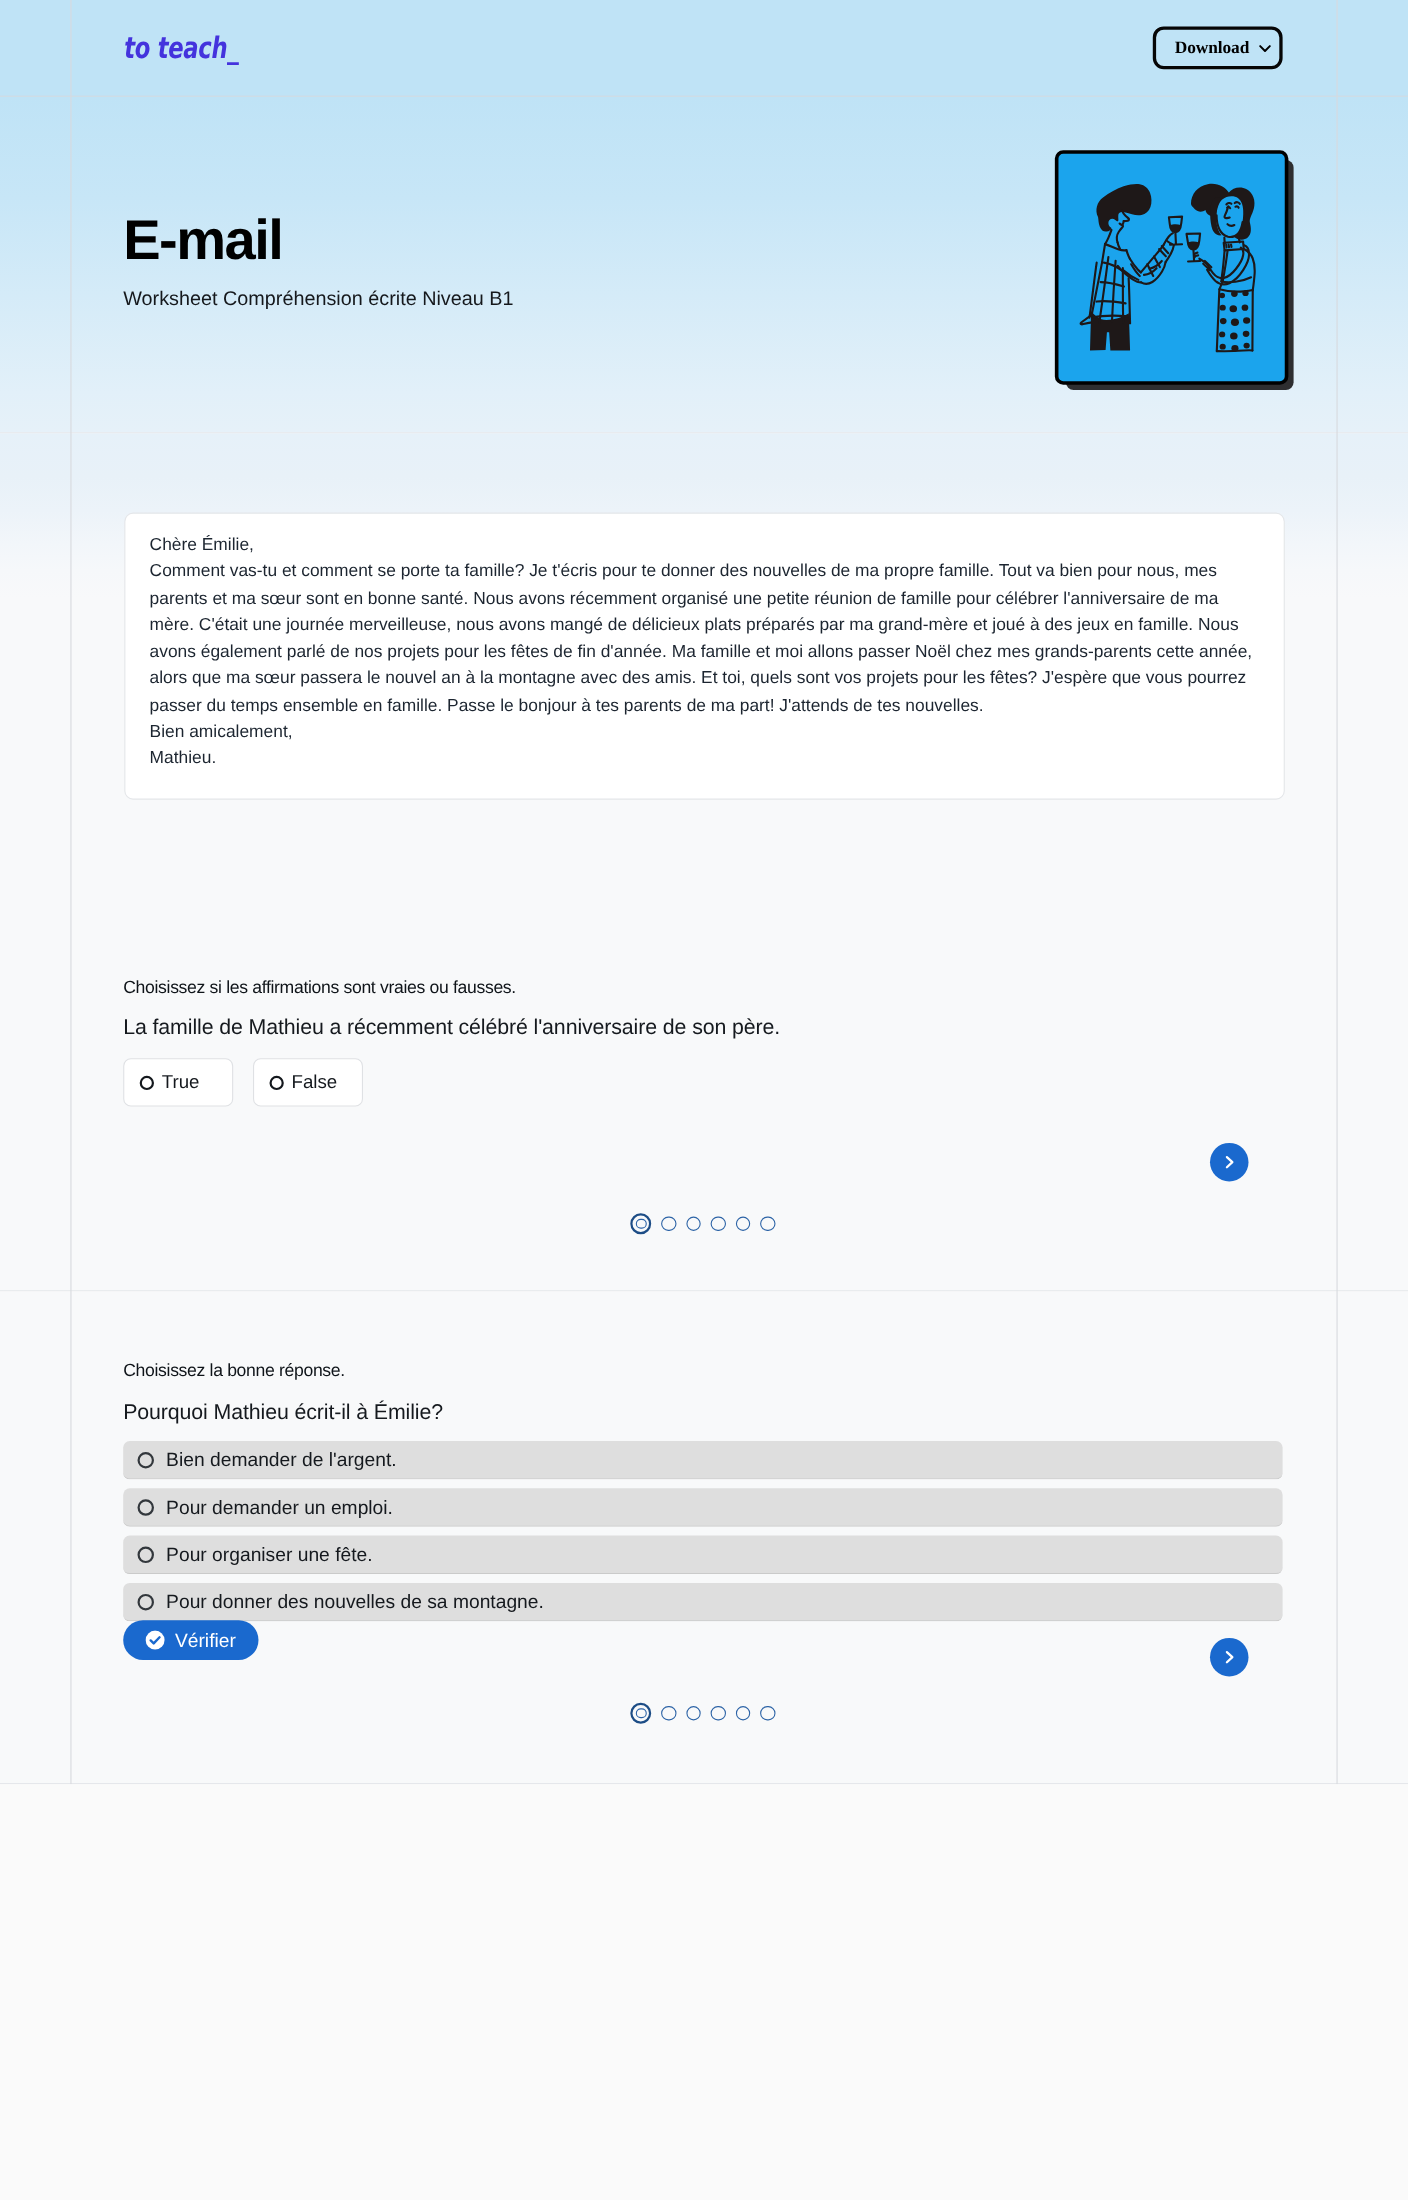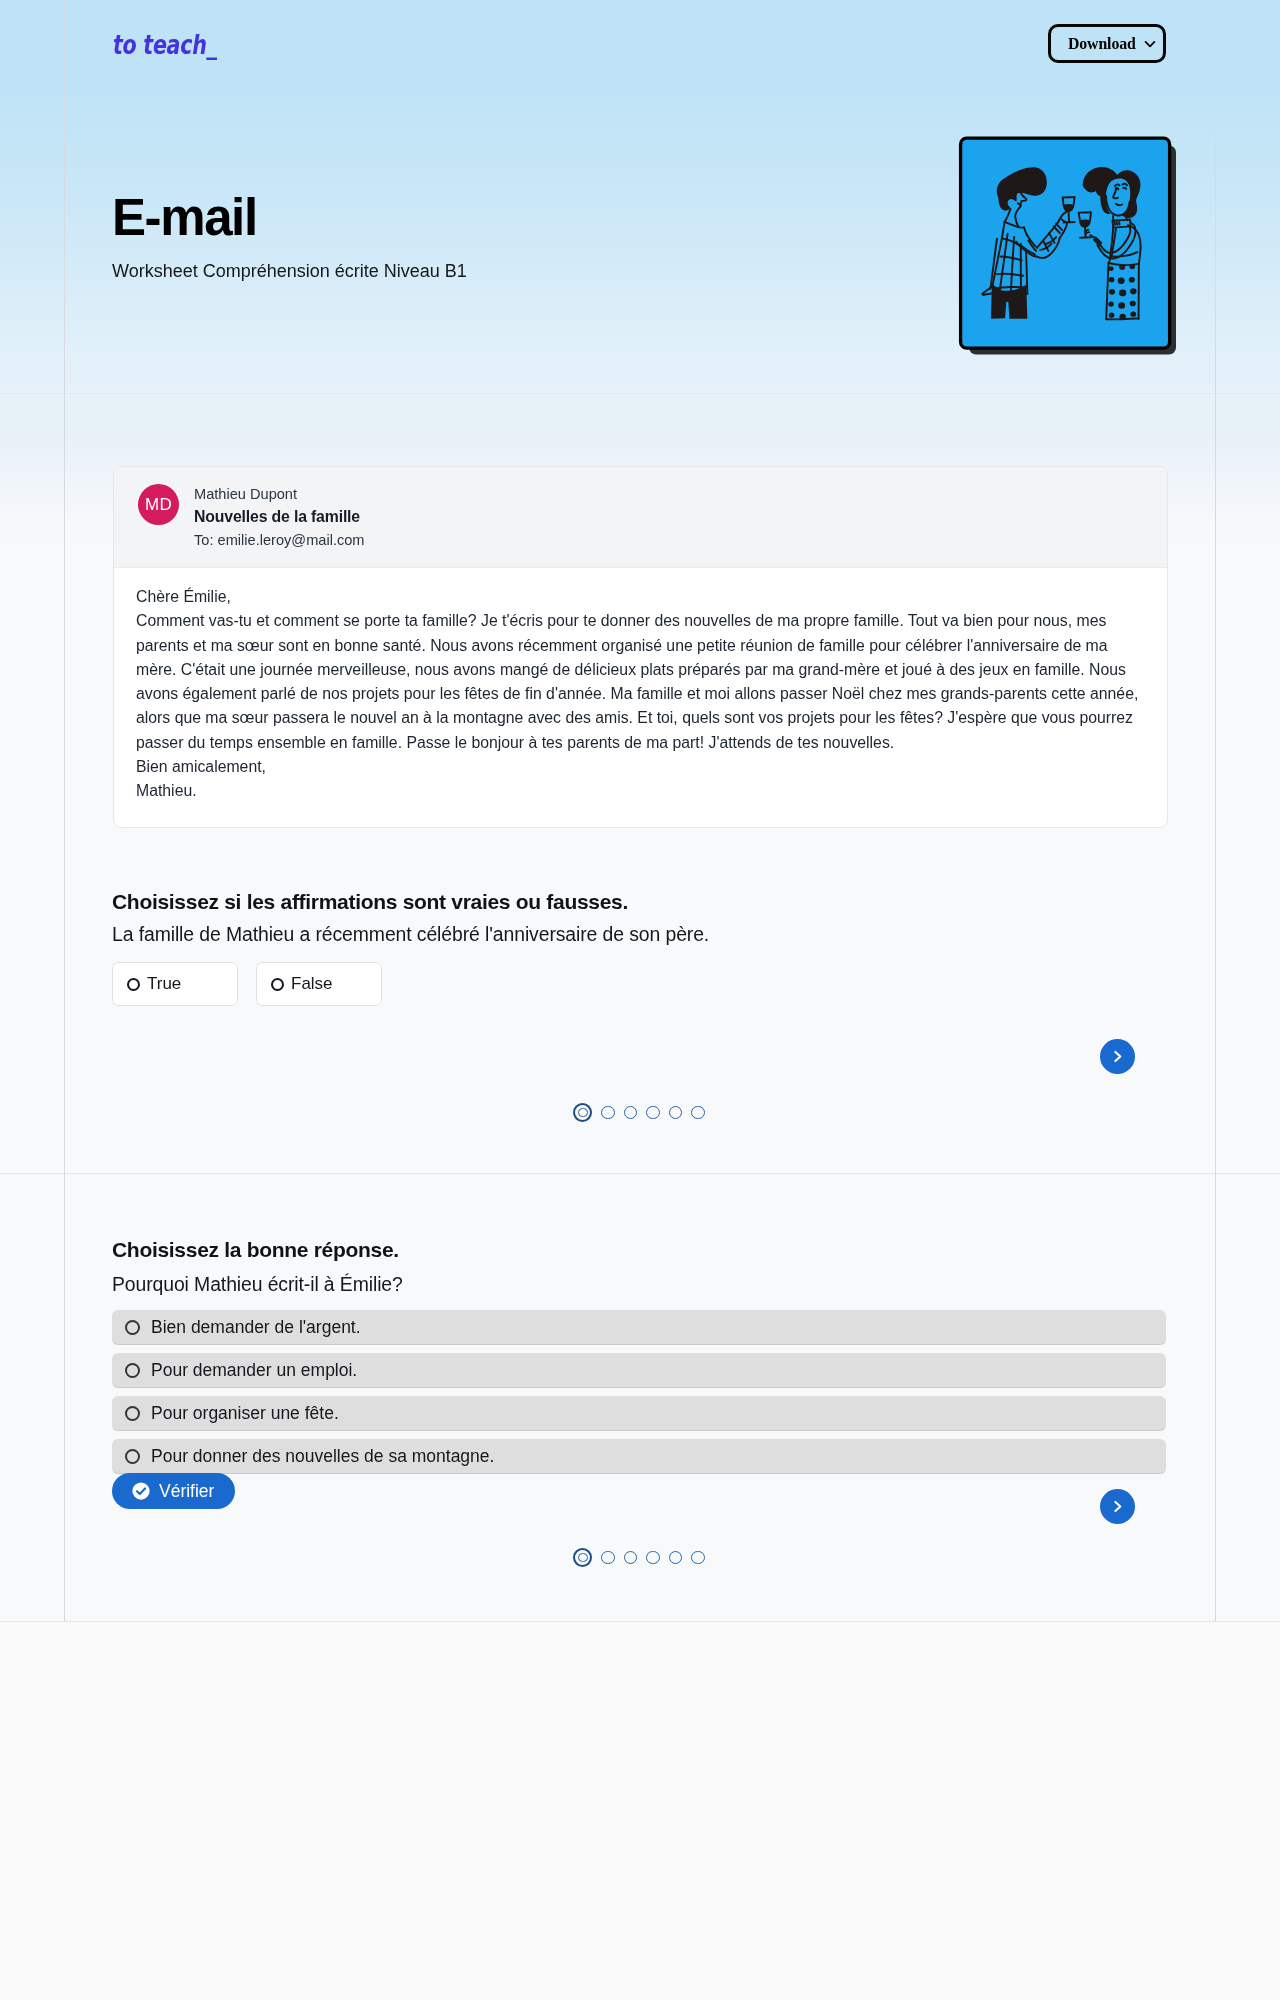--- a/index.html
+++ b/index.html
@@ -121,26 +121,26 @@
   .m-subj { font-size: 15.8px; font-weight: 700; color: #161d26; line-height: 25px; letter-spacing:-0.15px; }
   .m-to { font-size: 14.6px; color: #2a3542; line-height: 22px; }
   .mailbody {
     padding: 17px 21px 23px 22px;
     font-size: 15.8px;
     line-height: 24.3px;
     color: #1c2530;
   }
 
   
-  .q-title { font-size: 21px; font-weight: 700; color: #0f1419; letter-spacing: -0.3px; }
+  .q-title { font-size: 16px; font-weight: 400; color: #0f1419; letter-spacing: -0.3px; }
   .q-text  { font-size: 19.4px; color: #15191e; letter-spacing: -0.1px; }
 
   .tf-row { display: flex; gap: 18px; }
   .tf-btn {
-    width: 126px; height: 44px;
+    width: 100px; height: 44px;
     border: 1px solid #dfe1e4;
     border-radius: 7px;
     background: #fff;
     display: flex; align-items: center;
     gap: 7px;
     padding-left: 14px;
     font-size: 17px;
     color: #14181d;
     cursor: pointer;
     font-family: "Liberation Sans", sans-serif;
@@ -330,28 +330,20 @@
         <path d="M122.4 102 L 133.2 101.5"></path>
         </g>
       </g>
       </svg>
     </div>
   </div>
 
   <div class="section divider-bottom fade-blue" style="height:780px;">
     <div class="inner">
       <div class="mailcard" style="position:absolute;top:72px;left:1px;width:1055px;">
-        <div class="mailhead">
-          <div class="avatar">MD</div>
-          <div class="mailmeta">
-            <div class="m-from">Mathieu Dupont</div>
-            <div class="m-subj">Nouvelles de la famille</div>
-            <div class="m-to">To: emilie.leroy@mail.com</div>
-          </div>
-        </div>
         <div class="mailbody">
           <div>Chère Émilie,</div>
           <div>Comment vas-tu et comment se porte ta famille? Je t'écris pour te donner des nouvelles de ma propre famille. Tout va bien pour nous, mes parents et ma sœur sont en bonne santé. Nous avons récemment organisé une petite réunion de famille pour célébrer l'anniversaire de ma mère. C'était une journée merveilleuse, nous avons mangé de délicieux plats préparés par ma grand-mère et joué à des jeux en famille. Nous avons également parlé de nos projets pour les fêtes de fin d'année. Ma famille et moi allons passer Noël chez mes grands-parents cette année, alors que ma sœur passera le nouvel an à la montagne avec des amis. Et toi, quels sont vos projets pour les fêtes? J'espère que vous pourrez passer du temps ensemble en famille. Passe le bonjour à tes parents de ma part! J'attends de tes nouvelles.</div>
           <div>Bien amicalement,</div>
           <div>Mathieu.</div>
         </div>
       </div>
 
       <div class="q-title" style="position:absolute;top:496px;left:0;">Choisissez si les affirmations sont vraies ou fausses.</div>
       <div class="q-text" style="position:absolute;top:529px;left:0;">La famille de Mathieu a récemment célébré l'anniversaire de son père.</div>

